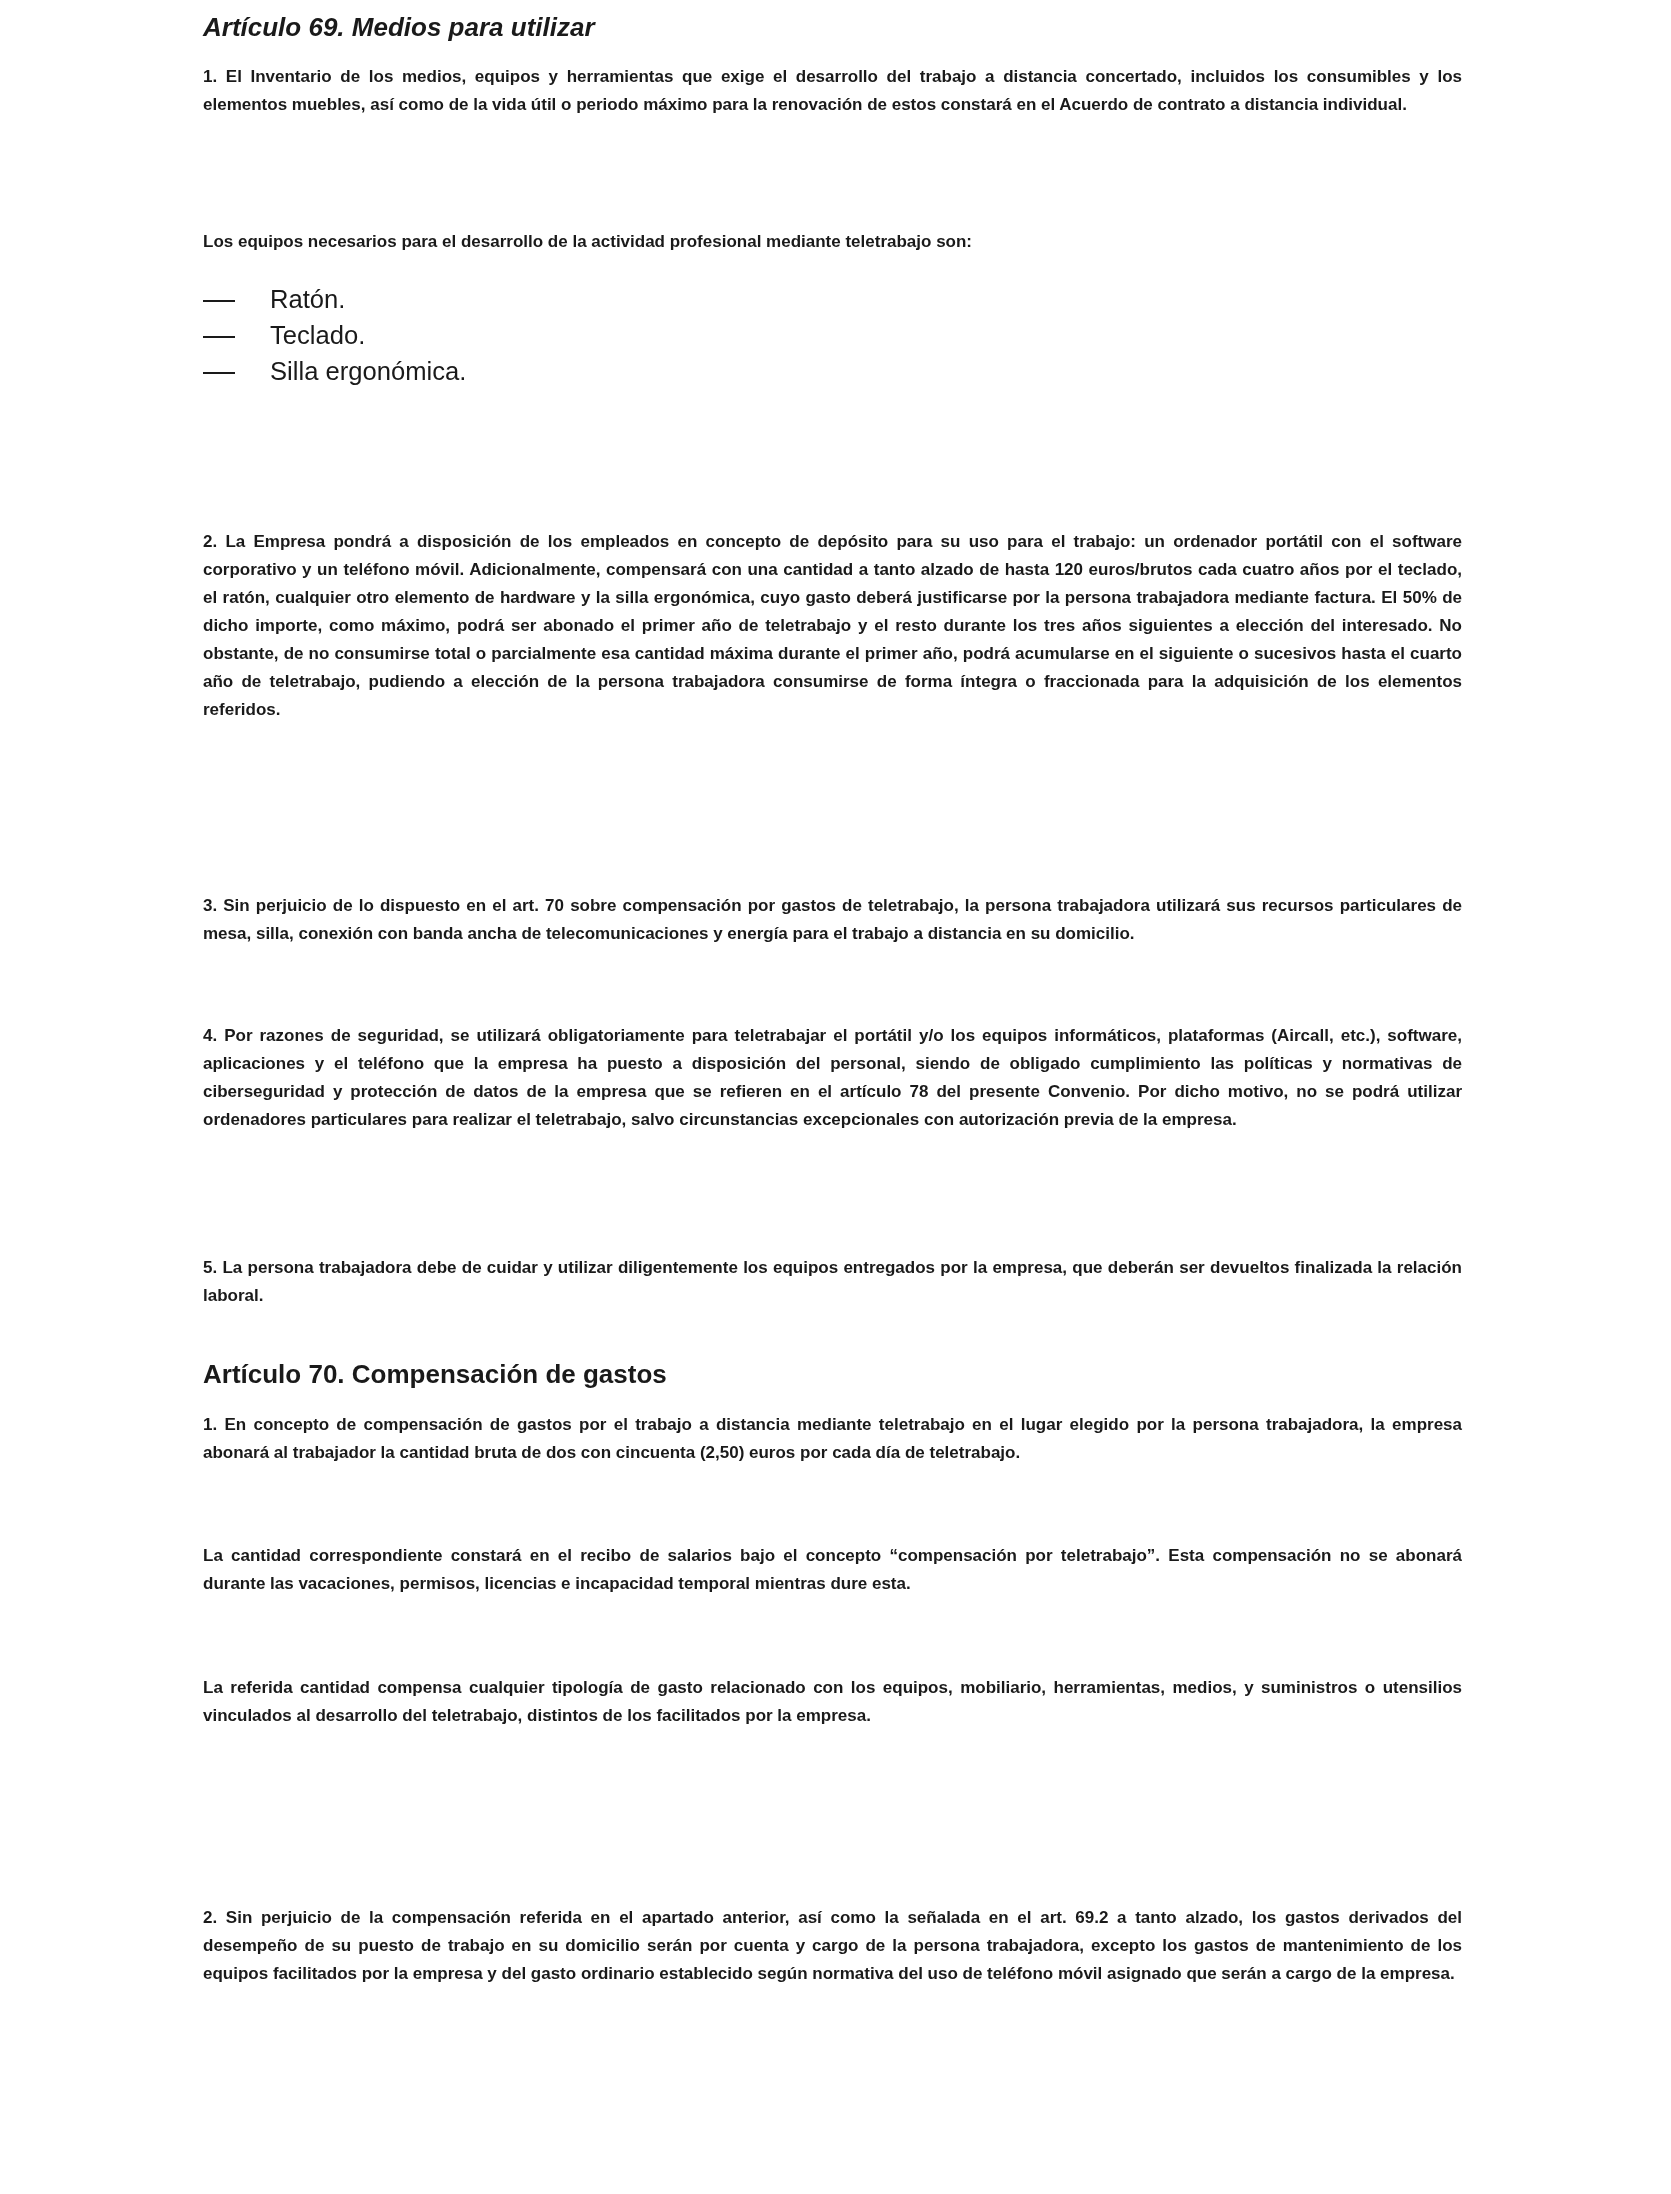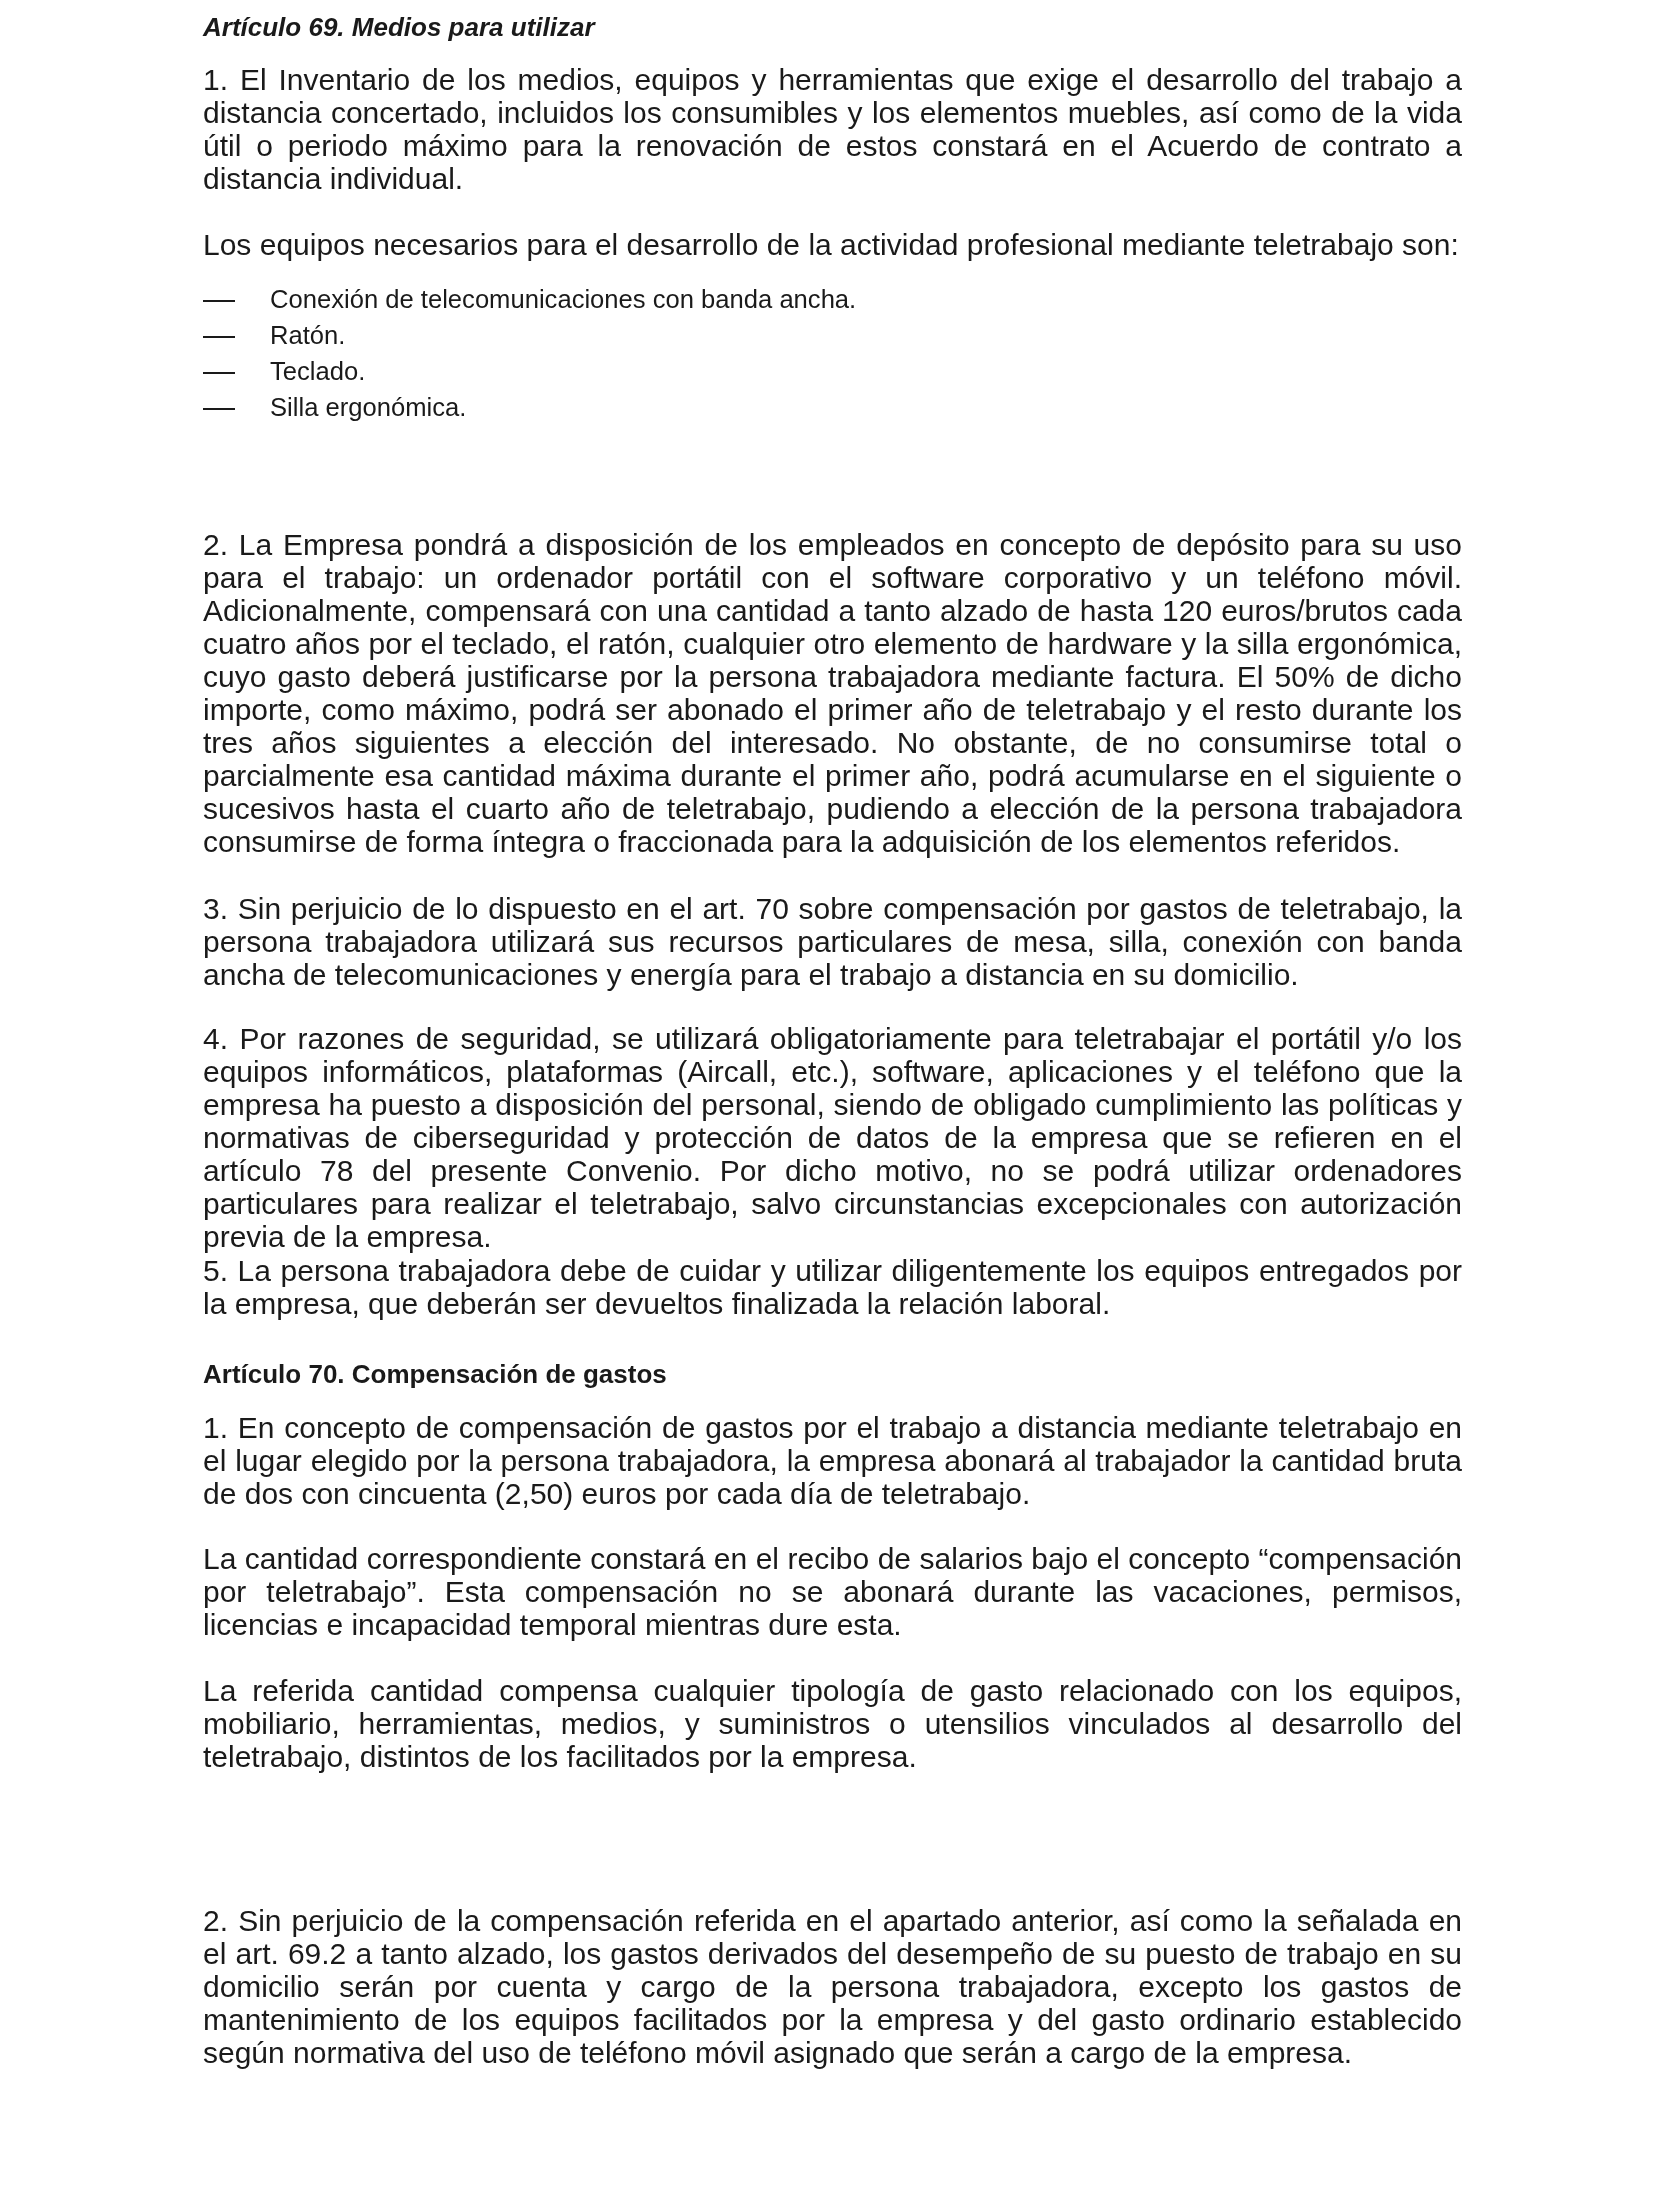--- a/index.html
+++ b/index.html
@@ -3,22 +3,22 @@
 <meta charset="utf-8">
 <style>
   html, body { margin: 0; padding: 0; background: #ffffff; }
   body {
     width: 1672px; height: 2194px; position: relative; overflow: hidden;
     font-family: "Liberation Sans", sans-serif; color: #1a1a1a;
   }
   .page { position: absolute; left: 0; top: 0; width: 1672px; height: 2194px; }
   .blk {
     position: absolute; left: 203px; width: 1259px;
-    font-size: 30px; line-height: 33px; text-align: justify;
-    text-align-last: left; margin: 0;
+    font-size: 17px; line-height: 28px; text-align: justify;
+    text-align-last: left; margin: 0; font-weight: bold;
   }
   .blk.just-last { text-align-last: justify; }
   h2.blk { font-weight: bold; font-size: 26px; line-height: 33px; }
   .list { position: absolute; left: 203px; width: 1259px; margin: 0; padding: 0; list-style: none;
           font-size: 25.6px; line-height: 36px; }
   .list li { position: relative; padding-left: 67px; }
   .list .dash { position: absolute; left: 0; top: 0; width: 34px; }
   .list .dash::before { content: ""; position: absolute; left: 0; top: 19px; width: 32px; height: 1.5px; background: #1a1a1a; }
 </style>
 </head>
@@ -26,21 +26,20 @@
 
 <div class="page">
 
   <h2 class="blk" style="top:10.7px;font-style:italic;">Artículo 69.  Medios para utilizar</h2>
 
   <p class="blk" style="top:63px;">1. El Inventario de los medios, equipos y herramientas que exige el desarrollo del trabajo a distancia concertado, incluidos los consumibles y los elementos muebles, así como de la vida útil o periodo máximo para la renovación de estos constará en el Acuerdo de contrato a distancia individual.</p>
 
   <p class="blk" style="top:228px;">Los equipos necesarios para el desarrollo de la actividad profesional mediante teletrabajo son:</p>
 
   <ul class="list" style="top:281px;">
-    <li><span class="dash"></span><span>Conexión de telecomunicaciones con banda ancha.</span></li>
     <li><span class="dash"></span><span>Ratón.</span></li>
     <li><span class="dash"></span><span>Teclado.</span></li>
     <li><span class="dash"></span><span>Silla ergonómica.</span></li>
   </ul>
 
   <p class="blk" style="top:528px;">2. La Empresa pondrá a disposición de los empleados en concepto de depósito para su uso para el trabajo: un ordenador portátil con el software corporativo y un teléfono móvil. Adicionalmente, compensará con una cantidad a tanto alzado de hasta 120 euros/brutos cada cuatro años por el teclado, el ratón, cualquier otro elemento de hardware y la silla ergonómica, cuyo gasto deberá justificarse por la persona trabajadora mediante factura. El 50% de dicho importe, como máximo, podrá ser abonado el primer año de teletrabajo y el resto durante los tres años siguientes a elección del interesado. No obstante, de no consumirse total o parcialmente esa cantidad máxima durante el primer año, podrá acumularse en el siguiente o sucesivos hasta el cuarto año de teletrabajo, pudiendo a elección de la persona trabajadora consumirse de forma íntegra o fraccionada para la adquisición de los elementos referidos.</p>
 
   <p class="blk" style="top:892px;">3. Sin perjuicio de lo dispuesto en el art. 70 sobre compensación por gastos de teletrabajo, la persona trabajadora utilizará sus recursos particulares de mesa, silla, conexión con banda ancha de telecomunicaciones y energía para el trabajo a distancia en su domicilio.</p>
 
   <p class="blk" style="top:1022px;">4. Por razones de seguridad, se utilizará obligatoriamente para teletrabajar el portátil y/o los equipos informáticos, plataformas (Aircall, etc.), software, aplicaciones y el teléfono que la empresa ha puesto a disposición del personal, siendo de obligado cumplimiento las políticas y normativas de ciberseguridad y protección de datos de la empresa que se refieren en el artículo 78 del presente Convenio. Por dicho motivo, no se podrá utilizar ordenadores particulares para realizar el teletrabajo, salvo circunstancias excepcionales con autorización previa de la empresa.</p>

